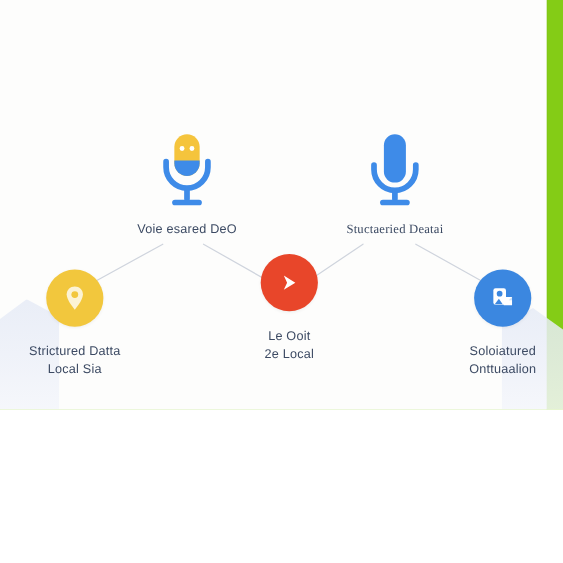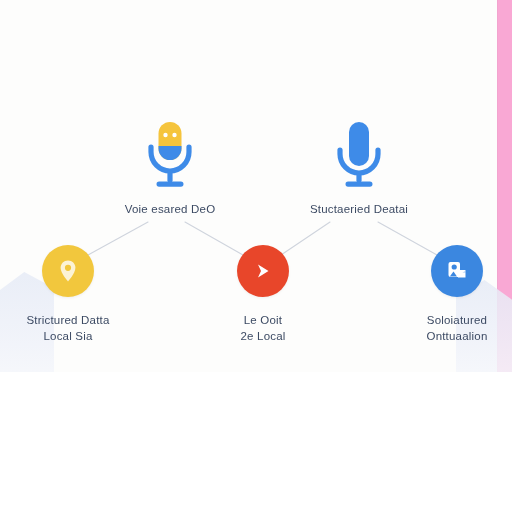--- a/index.html
+++ b/index.html
@@ -11,21 +11,21 @@
     height: 512px;
     background: #ffffff;
     font-family: "Liberation Sans", sans-serif;
     overflow: hidden;
   }
 
   #canvas {
     position: relative;
     width: 512px;
     height: 372px;
-    background: #f9a8d4;
+    background: #84cc16;
     overflow: hidden;
   }
 
   
   #frame-edge {
     position: absolute;
     left: 0; top: 0;
     width: 497px;
     height: 504px;
     background: #fdfdfc;
@@ -61,21 +61,21 @@
     pointer-events: none;
   }
 
   
   .top-node {
     position: absolute;
     width: 180px;
     text-align: center;
   }
   #top-node-1 { left: 80px;  top: 118px; }
-  #top-node-2 { left: 269px; top: 118px; }
+  #top-node-2 { left: 269px; top: 118px; font-family: Liberation Serif, serif; }
 
   .mic-wrap {
     width: 180px;
     height: 72px;
     display: flex;
     align-items: flex-end;
     justify-content: center;
   }
 
   .node-label {
@@ -87,21 +87,21 @@
     font-weight: 500;
   }
 
   
   .bot-node {
     position: absolute;
     width: 160px;
     text-align: center;
   }
   #bot-node-1 { left: -12px; top: 245px; }
-  #bot-node-2 { left: 183px; top: 245px; }
+  #bot-node-2 { left: 183px; top: 231px; }
   #bot-node-3 { left: 377px; top: 245px; }
 
   .circle {
     width: 52px;
     height: 52px;
     border-radius: 50%;
     margin: 0 auto;
     display: flex;
     align-items: center;
     justify-content: center;

